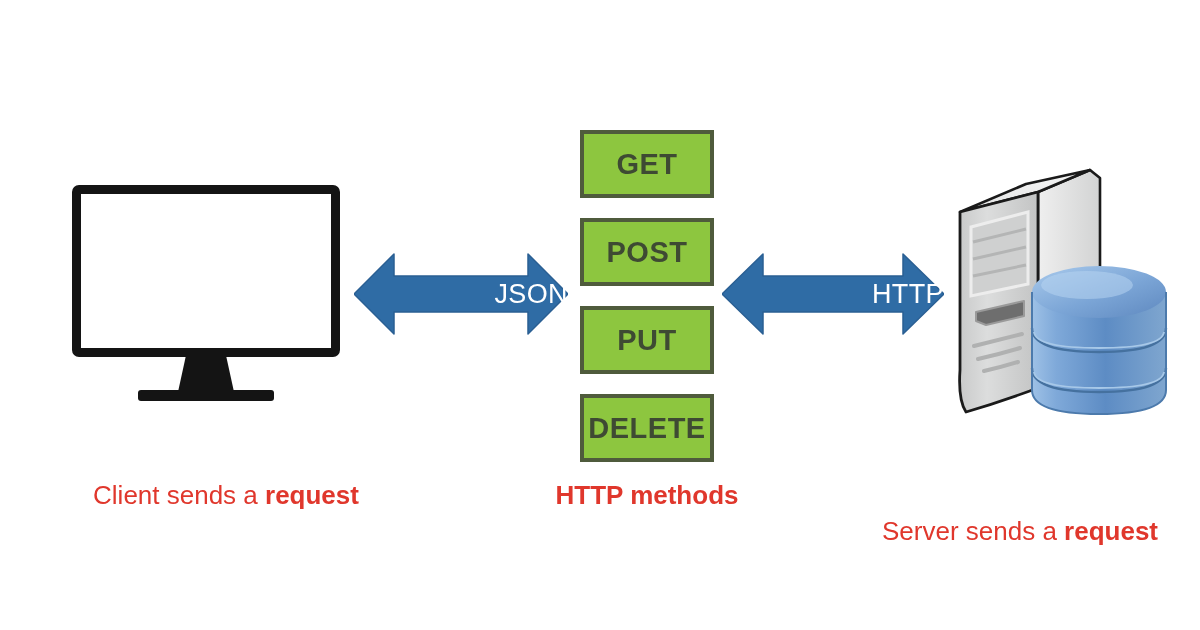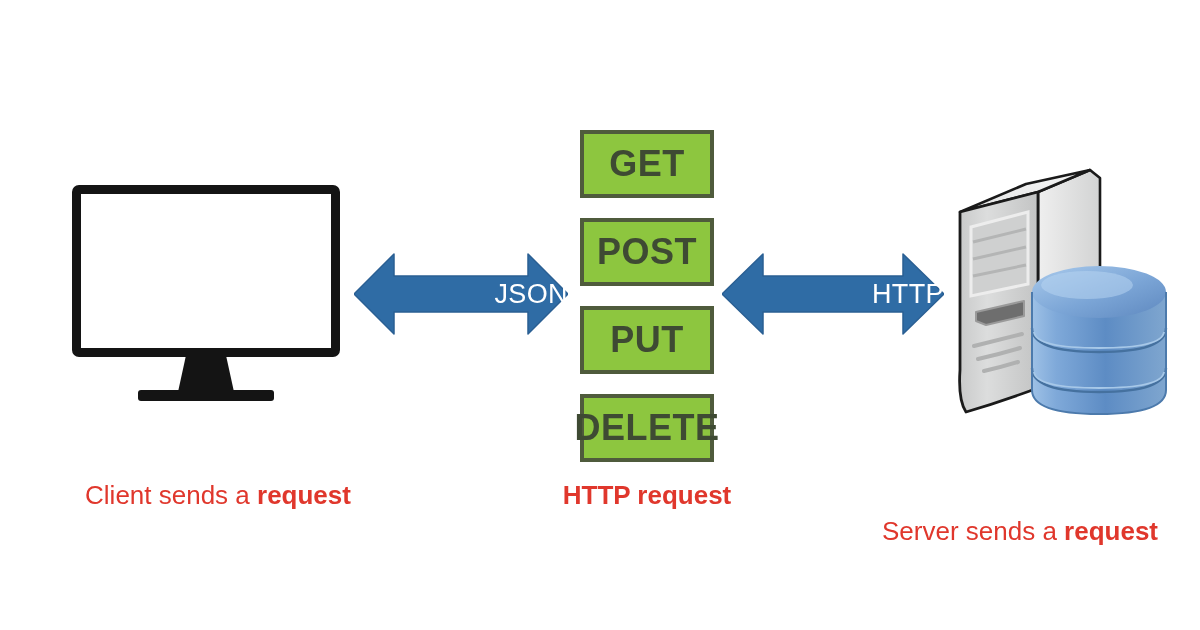--- a/index.html
+++ b/index.html
@@ -89,21 +89,21 @@
     width: 134px;
     height: 68px;
     box-sizing: border-box;
     background: #8DC63F;
     border: 4px solid #4F5B3C;
     margin-bottom: 20px;
     display: flex;
     align-items: center;
     justify-content: center;
     color: #3E4A33;
-    font-size: 36px;
+    font-size: 29px;
     font-weight: bold;
     letter-spacing: 0.5px;
     font-family: "Liberation Sans", sans-serif;
   }
   .method-box:last-child { margin-bottom: 16px; }
 
   
   #server-group {
     left: 940px;
     top: 160px;
@@ -115,21 +115,21 @@
   
   .caption {
     position: absolute;
     color: #E0372C;
     font-size: 26px;
     font-family: "Liberation Sans", sans-serif;
     white-space: nowrap;
     text-align: center;
   }
   .caption b { font-weight: bold; }
-  #caption-client { left: 8px;   top: 480px; width: 420px; }
+  #caption-client { left: 16px;   top: 480px; width: 420px; }
   #caption-methods{ left: 497px; top: 480px; width: 300px; font-weight: bold; }
   #caption-server { left: 820px; top: 480px; width: 400px; margin-top: 36px; }
 </style>
 </head>
 <body>
 
 <div id="canvas">
 
   <div id="client-monitor" class="abs">
     <div class="monitor-screen"></div>
@@ -221,19 +221,19 @@
 
         <ellipse cx="147" cy="125" rx="46" ry="14" fill="#B7D4F0" opacity="0.55"></ellipse>
       </g>
     </svg>
   </div>
 
   <div id="caption-client" class="caption">
     <span>Client sends a </span><b>request</b>
   </div>
 
-  <div id="caption-methods" class="caption">HTTP request</div>
+  <div id="caption-methods" class="caption">HTTP methods</div>
 
   <div id="caption-server" class="caption">
     <span>Server sends a </span><b>request</b>
   </div>
 
 </div>
 
 </body></html>

